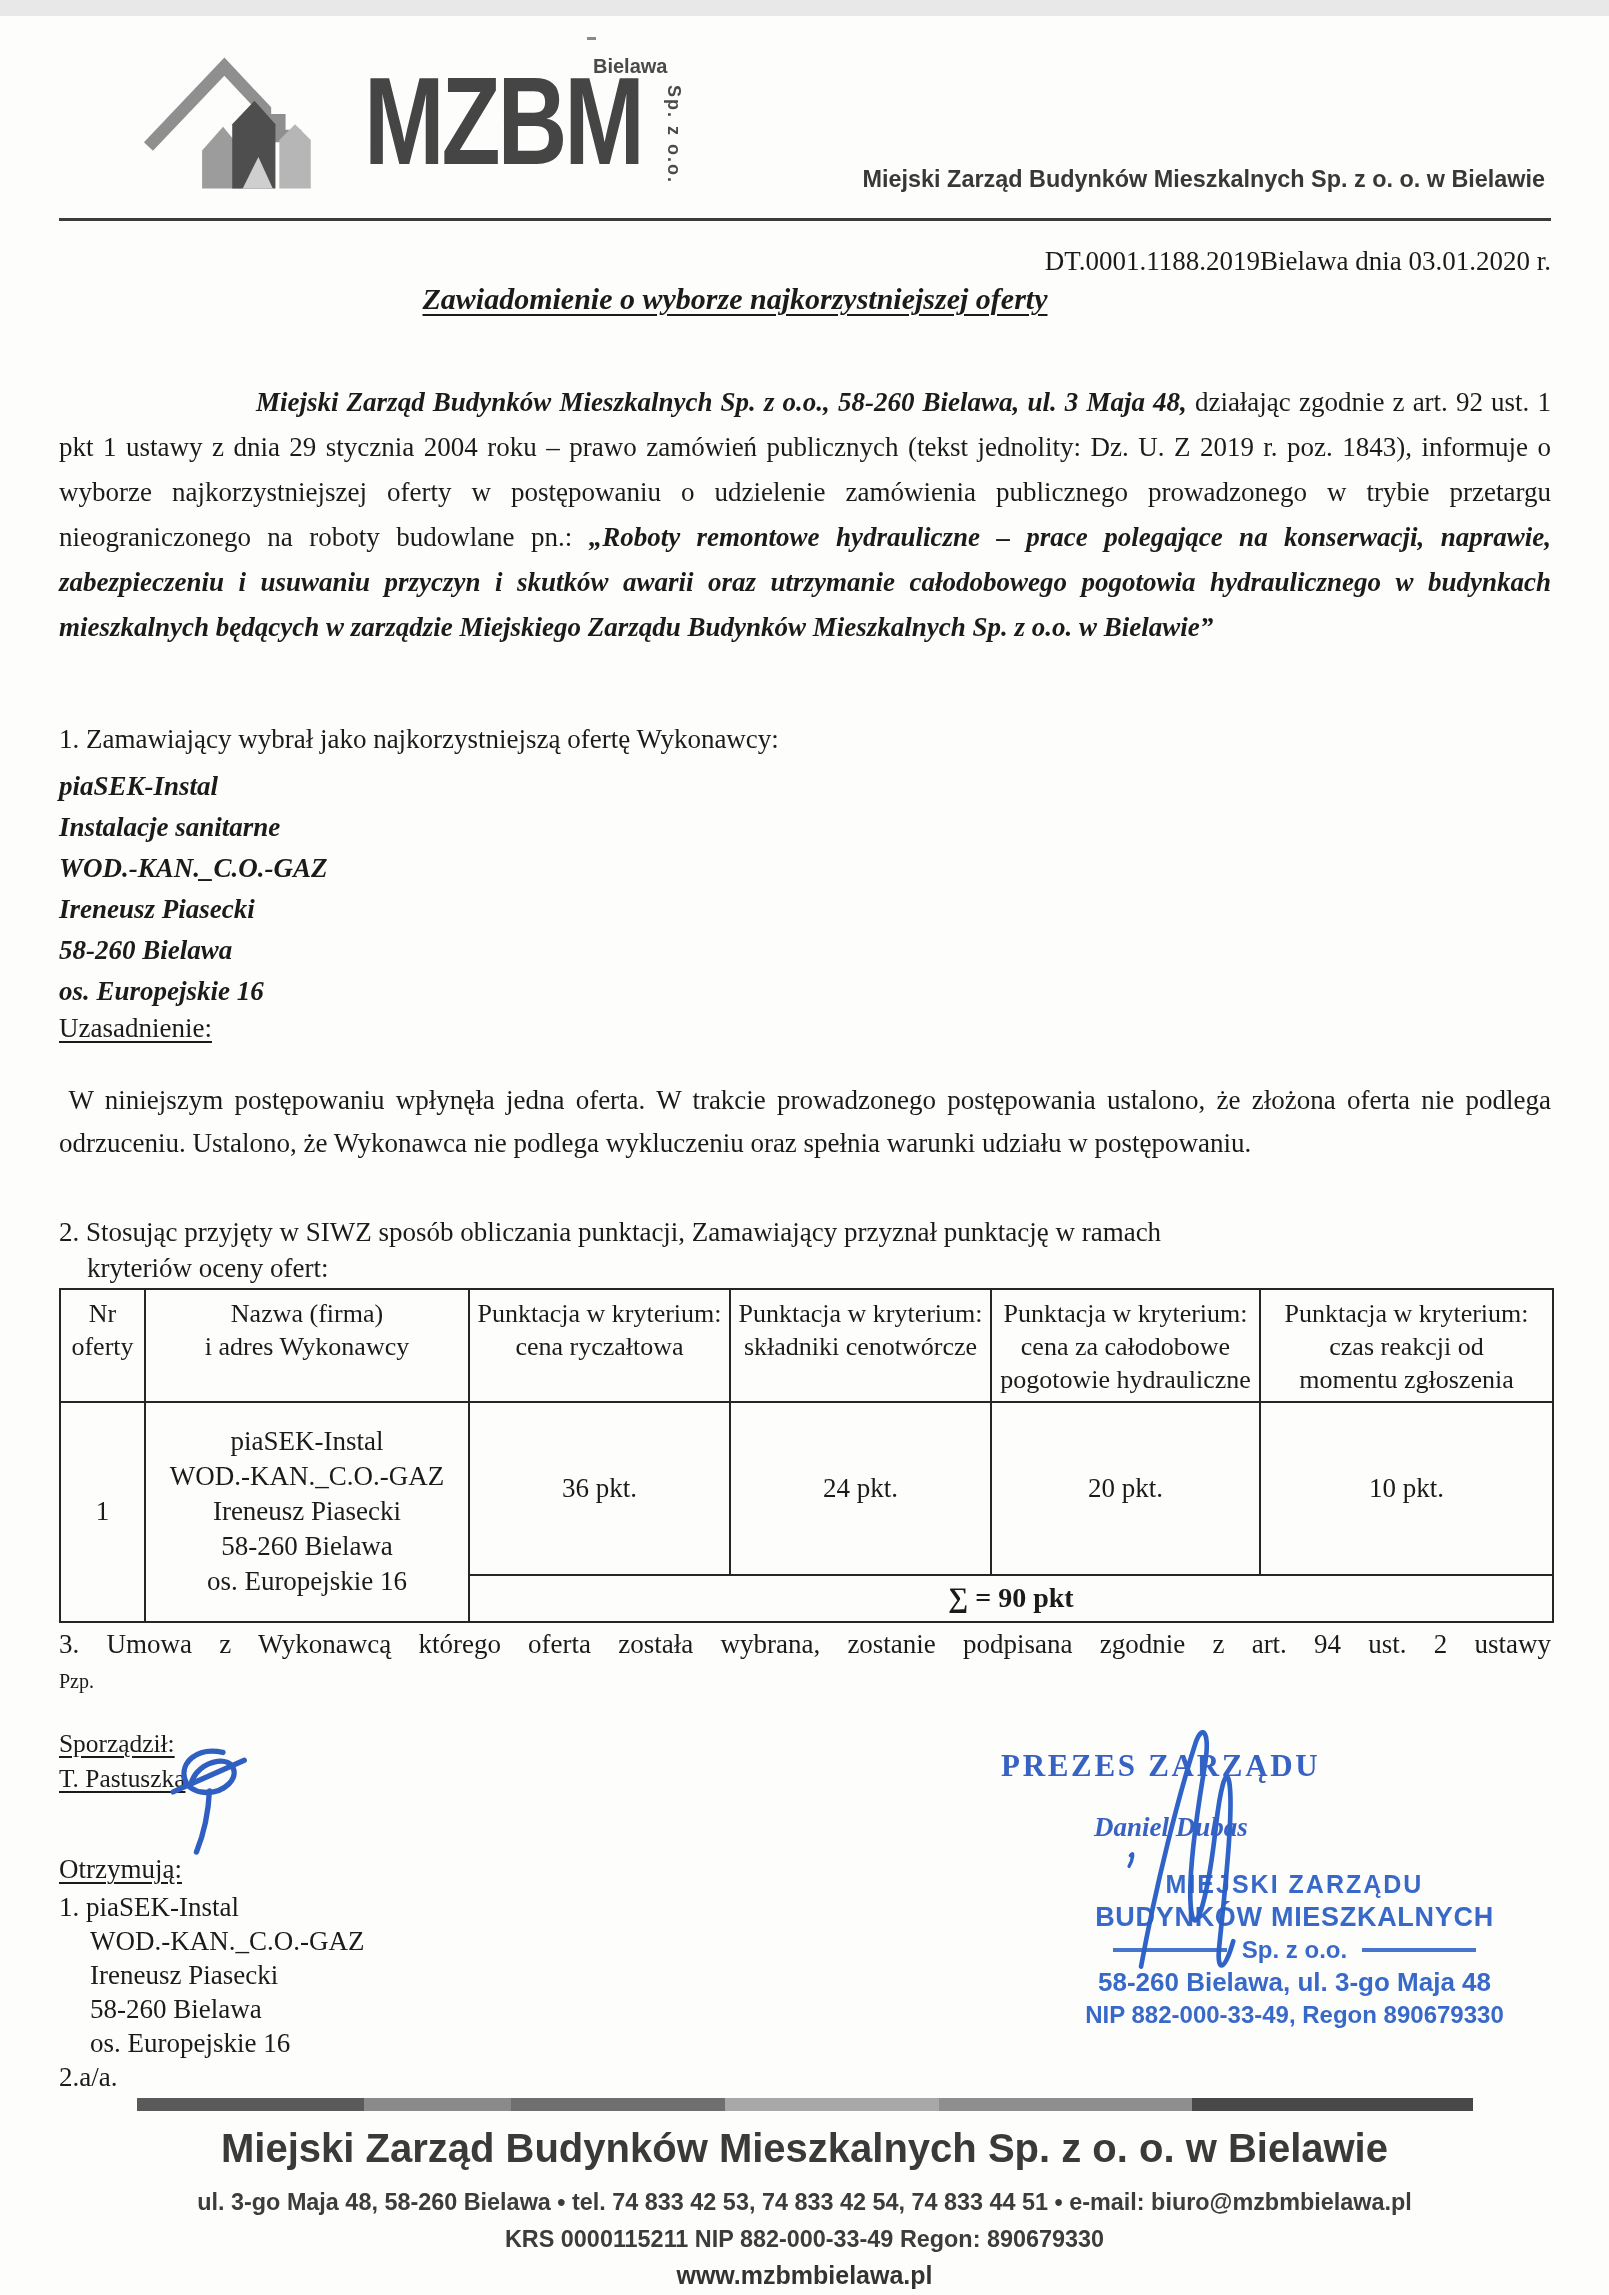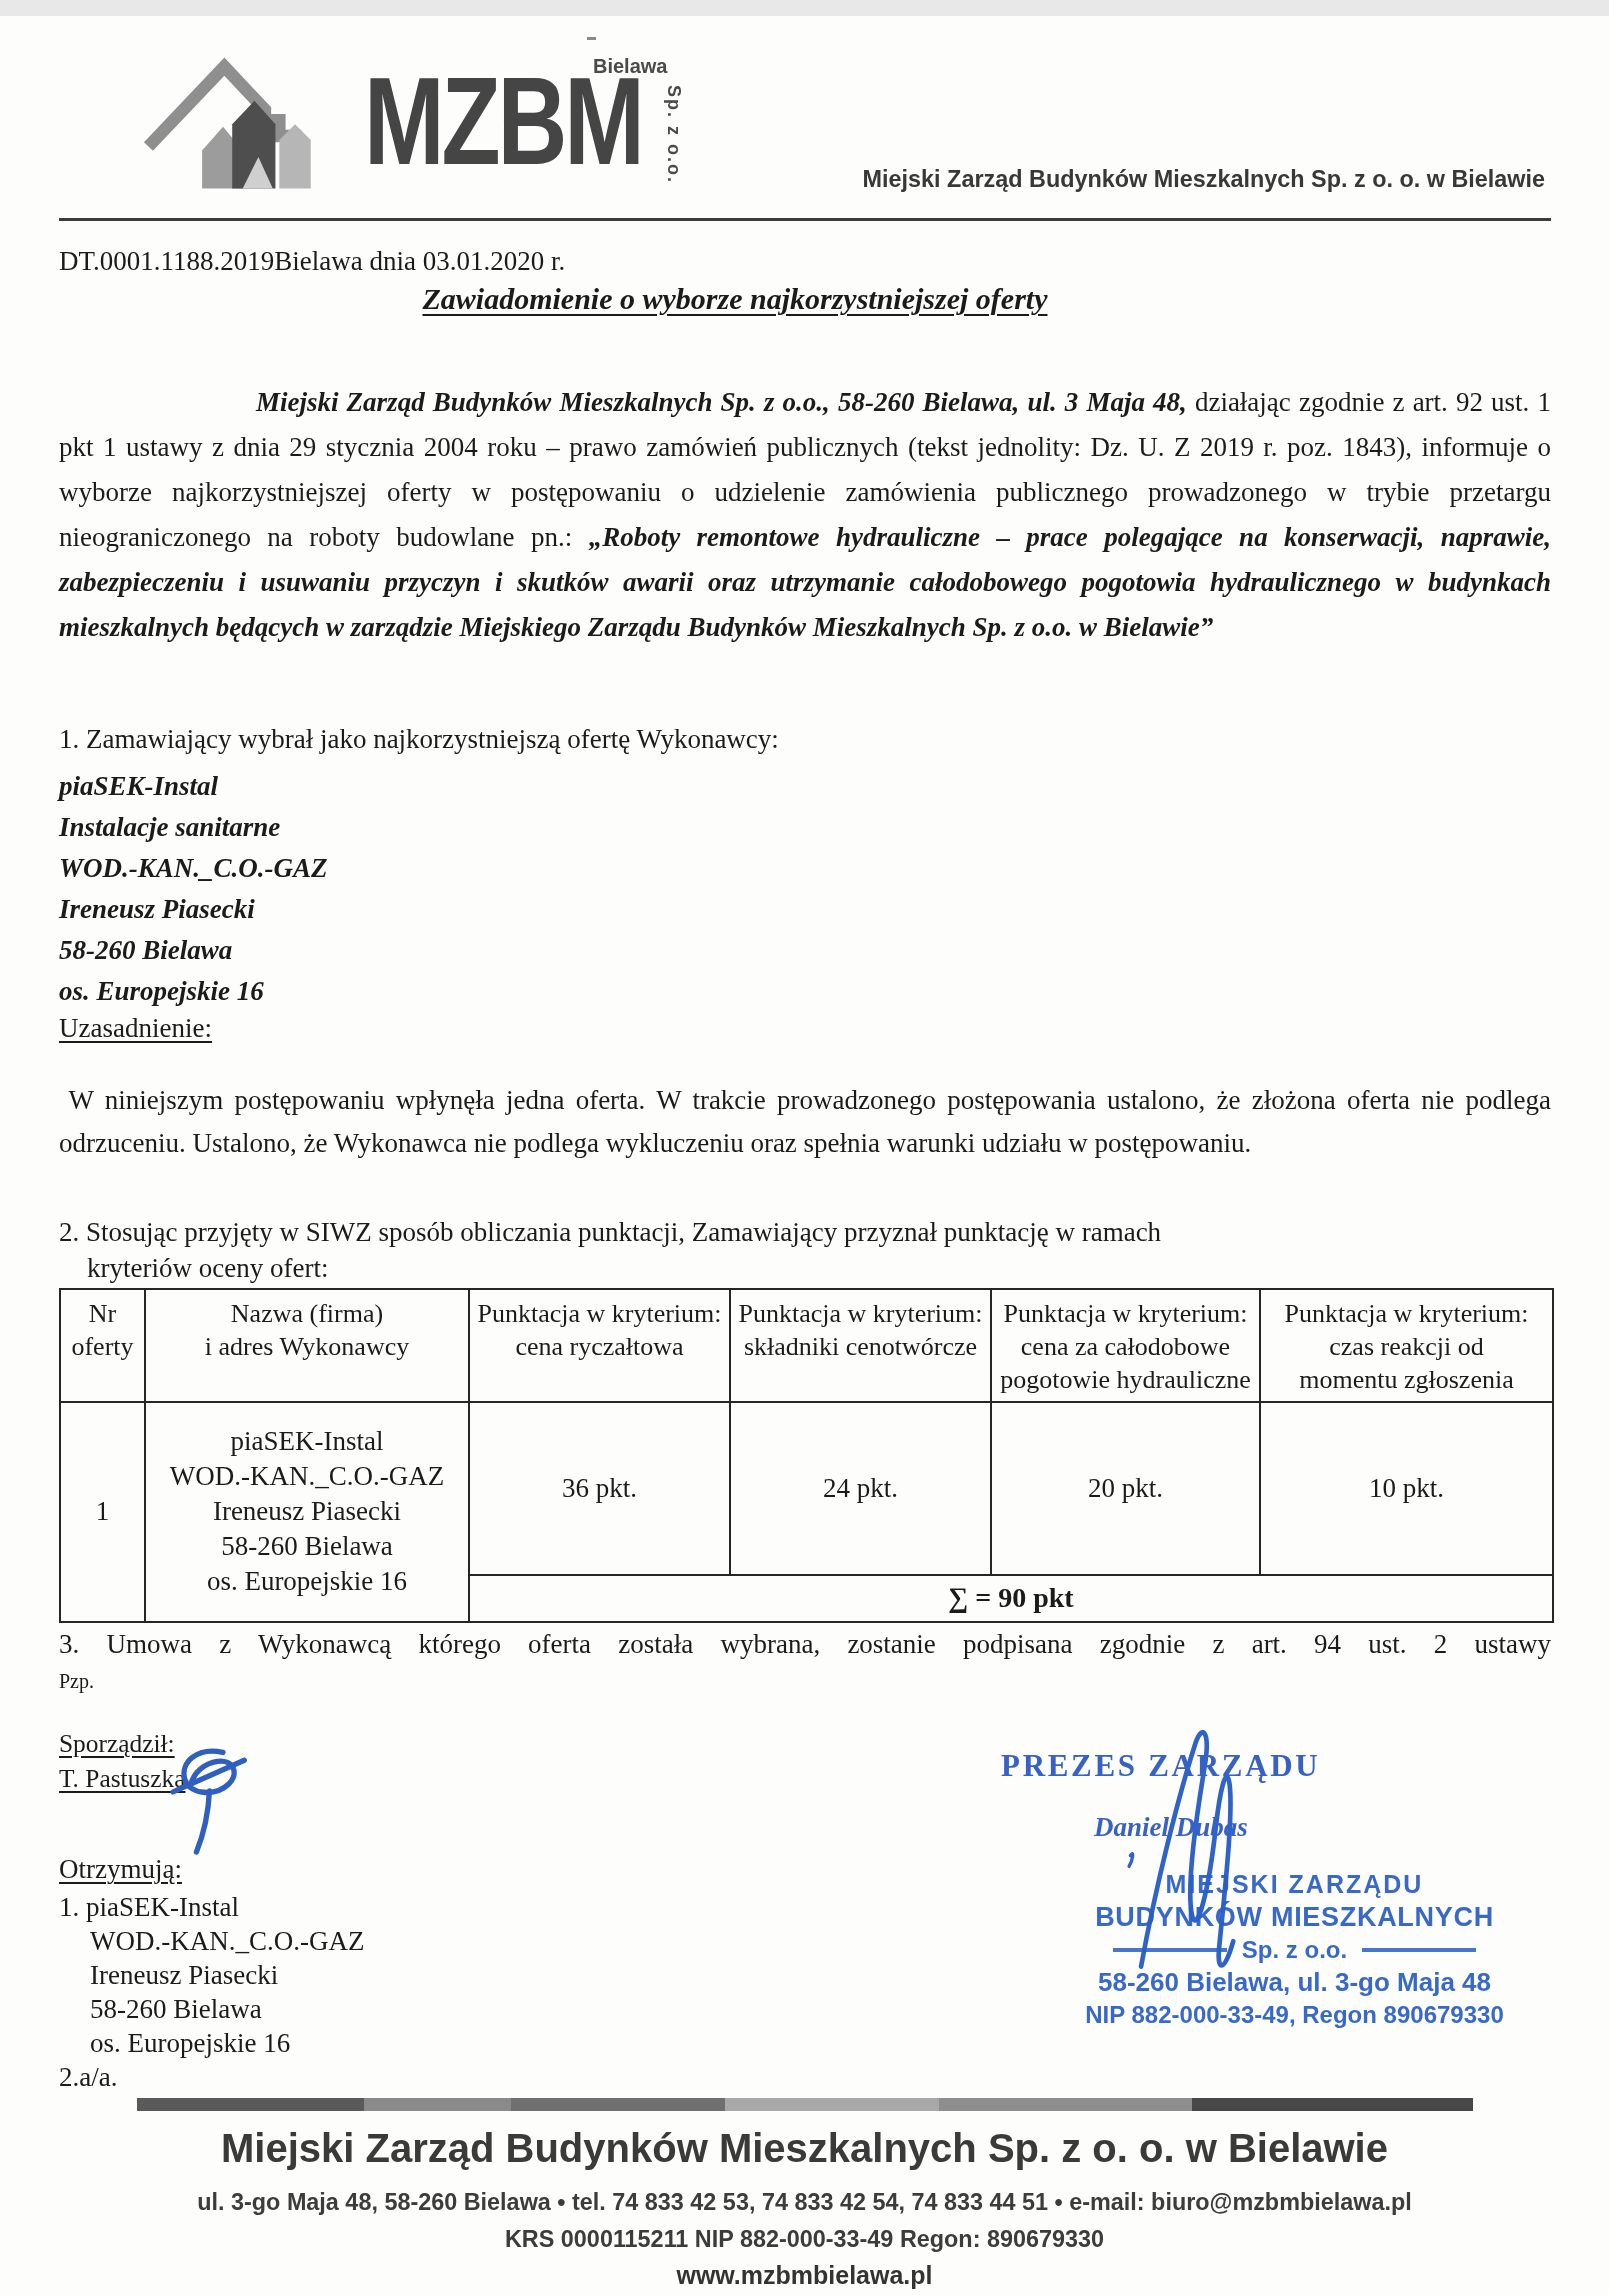--- a/index.html
+++ b/index.html
@@ -18,21 +18,21 @@
   .brand-suffix{position:absolute;left:663px;top:69px;writing-mode:vertical-rl;
     font-family:"Liberation Sans",sans-serif;font-weight:bold;font-size:18px;
     letter-spacing:2px;color:#4a4a4a;}
   .company-line{position:absolute;right:64px;top:150px;font-family:"Liberation Sans",sans-serif;
     font-weight:bold;font-size:23.4px;color:#383838;}
   .header-rule{position:absolute;left:59px;top:202px;width:1492px;height:3.3px;background:#3c3c3c;}
   .scan-dash{position:absolute;left:587px;top:21.4px;width:9.4px;height:2.7px;background:#8a8a8a;}
 
   
   .meta-row{position:absolute;left:59px;top:230px;width:1492px;display:flex;
-    justify-content:flex-start;font-size:27px;}
+    justify-content:flex-end;font-size:27px;}
   .doc-title{position:absolute;left:0;top:266px;width:1470px;text-align:center;
     font-size:30px;font-weight:bold;font-style:italic;
     text-decoration:underline;text-decoration-thickness:2px;text-underline-offset:4.7px;}
 
   
   .intro{position:absolute;left:59px;top:337px;width:1492px;font-size:27px;line-height:45px;
     text-align:justify;text-indent:197px;}
   .intro b{font-style:italic;}
 
   

